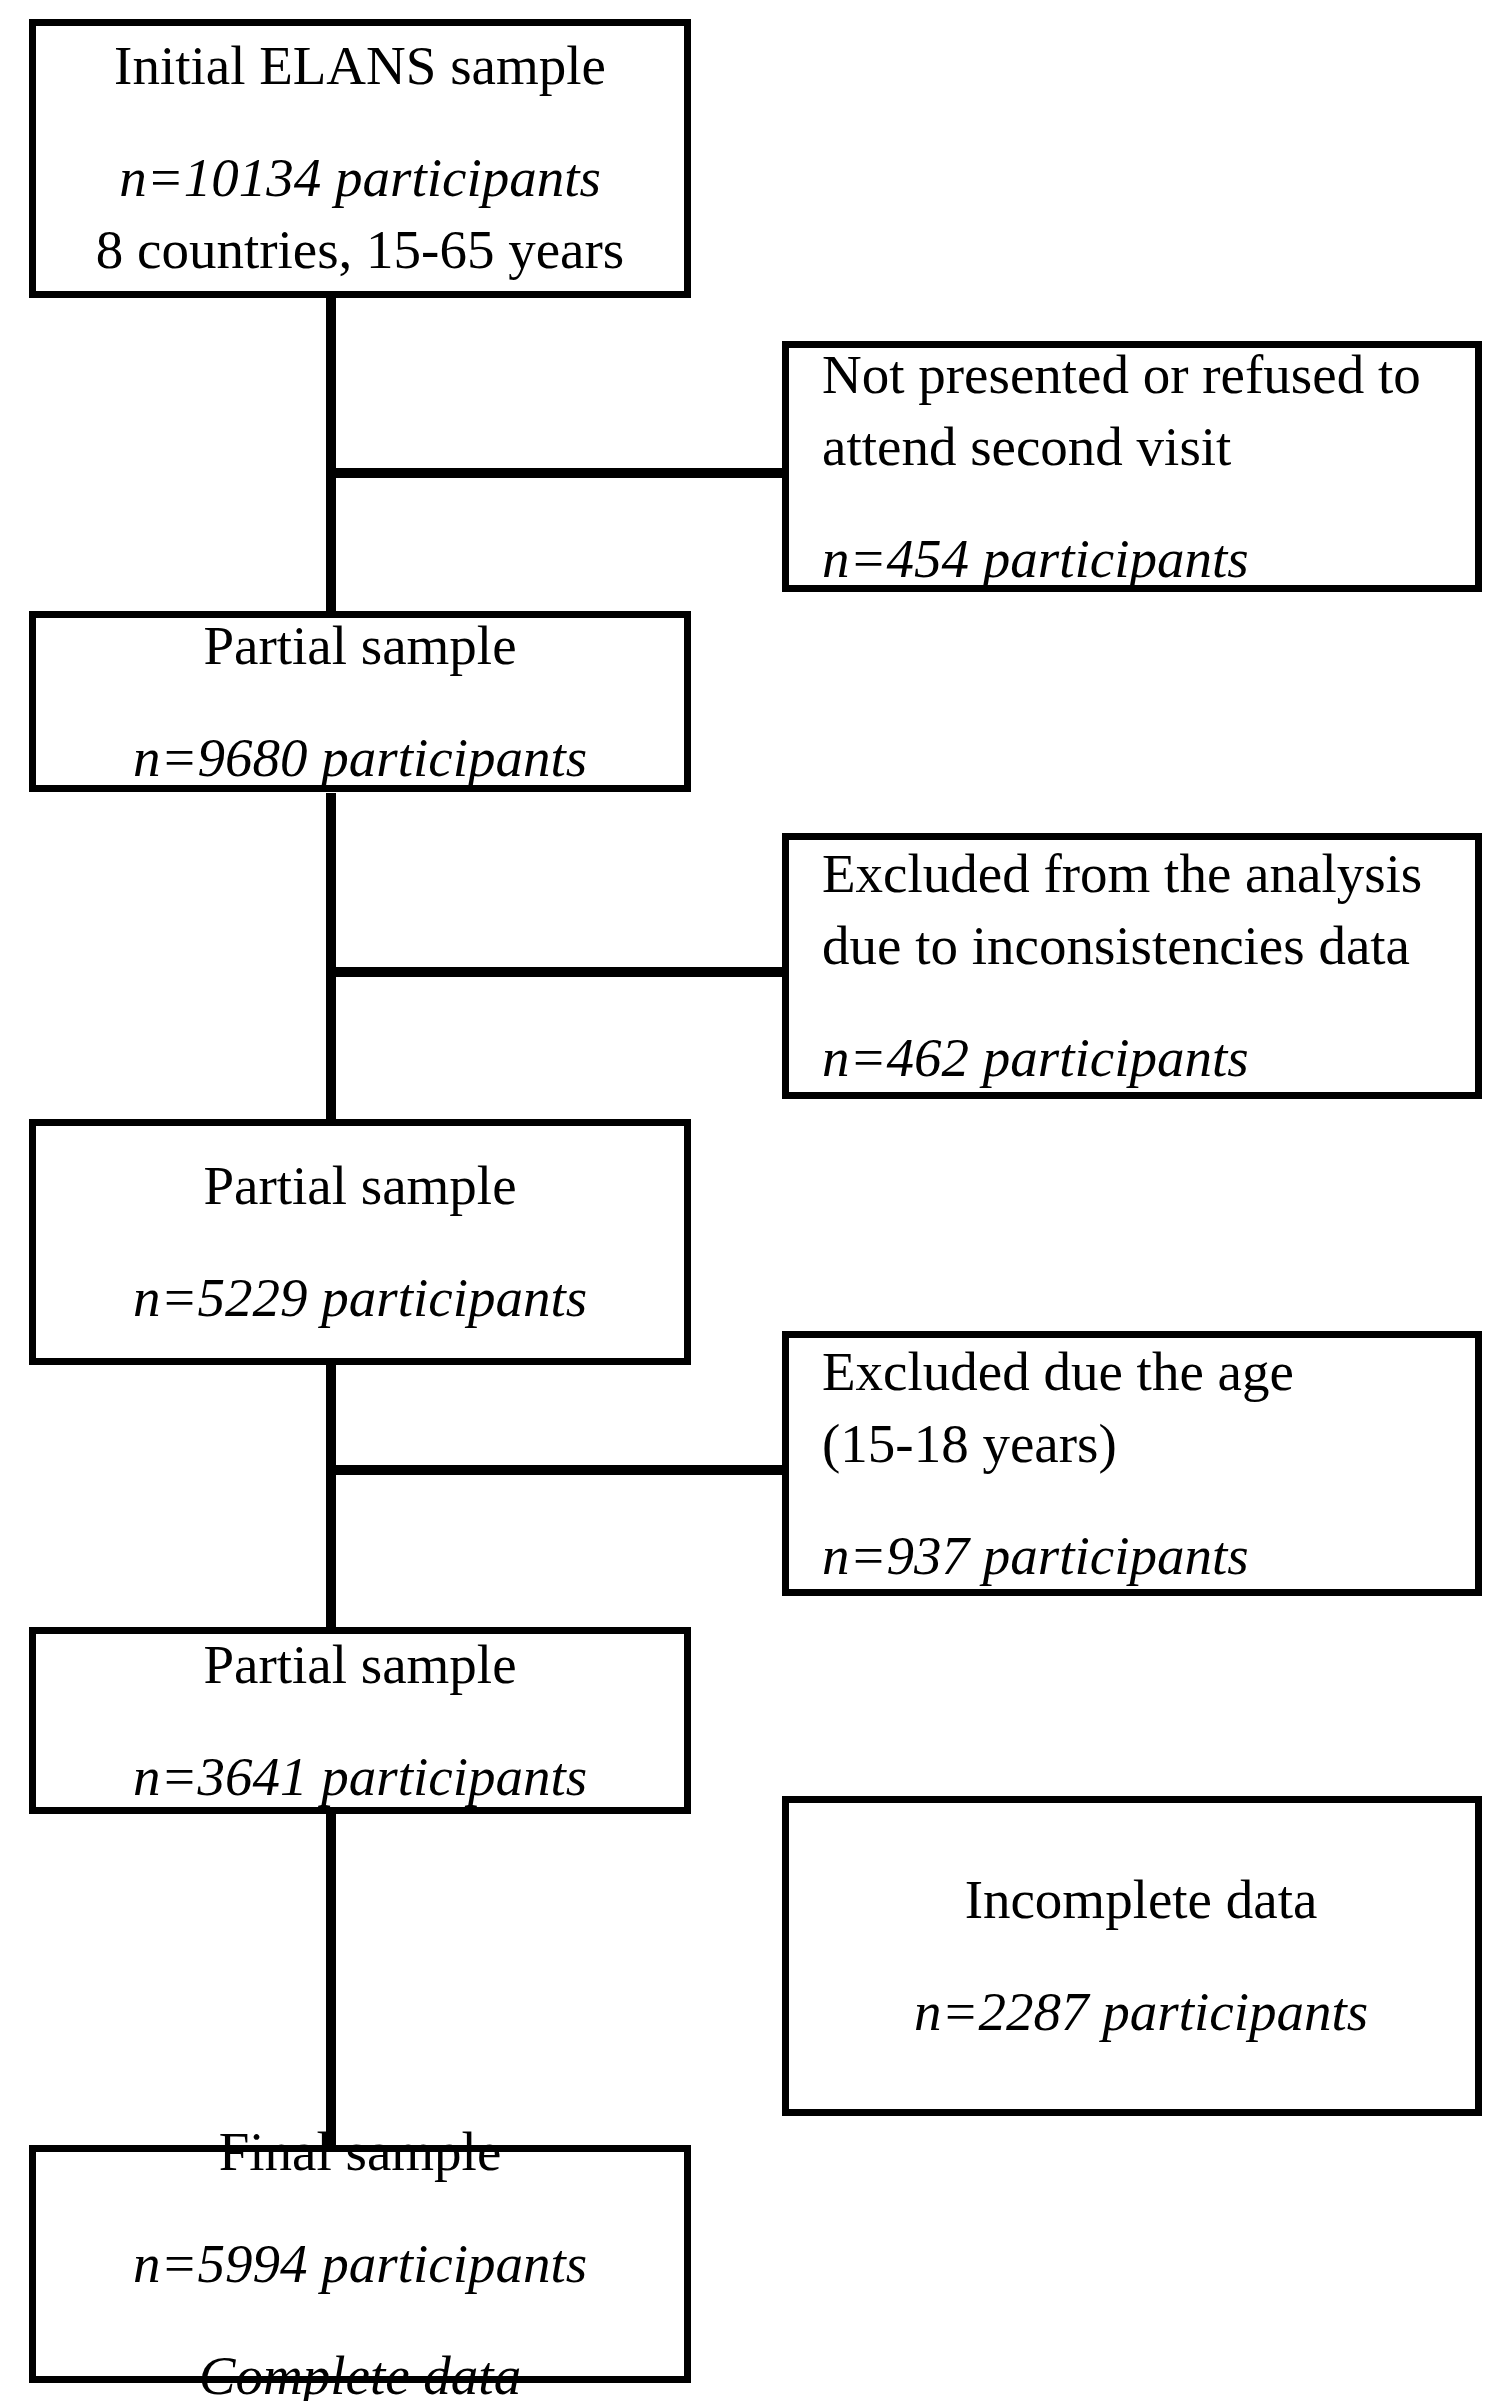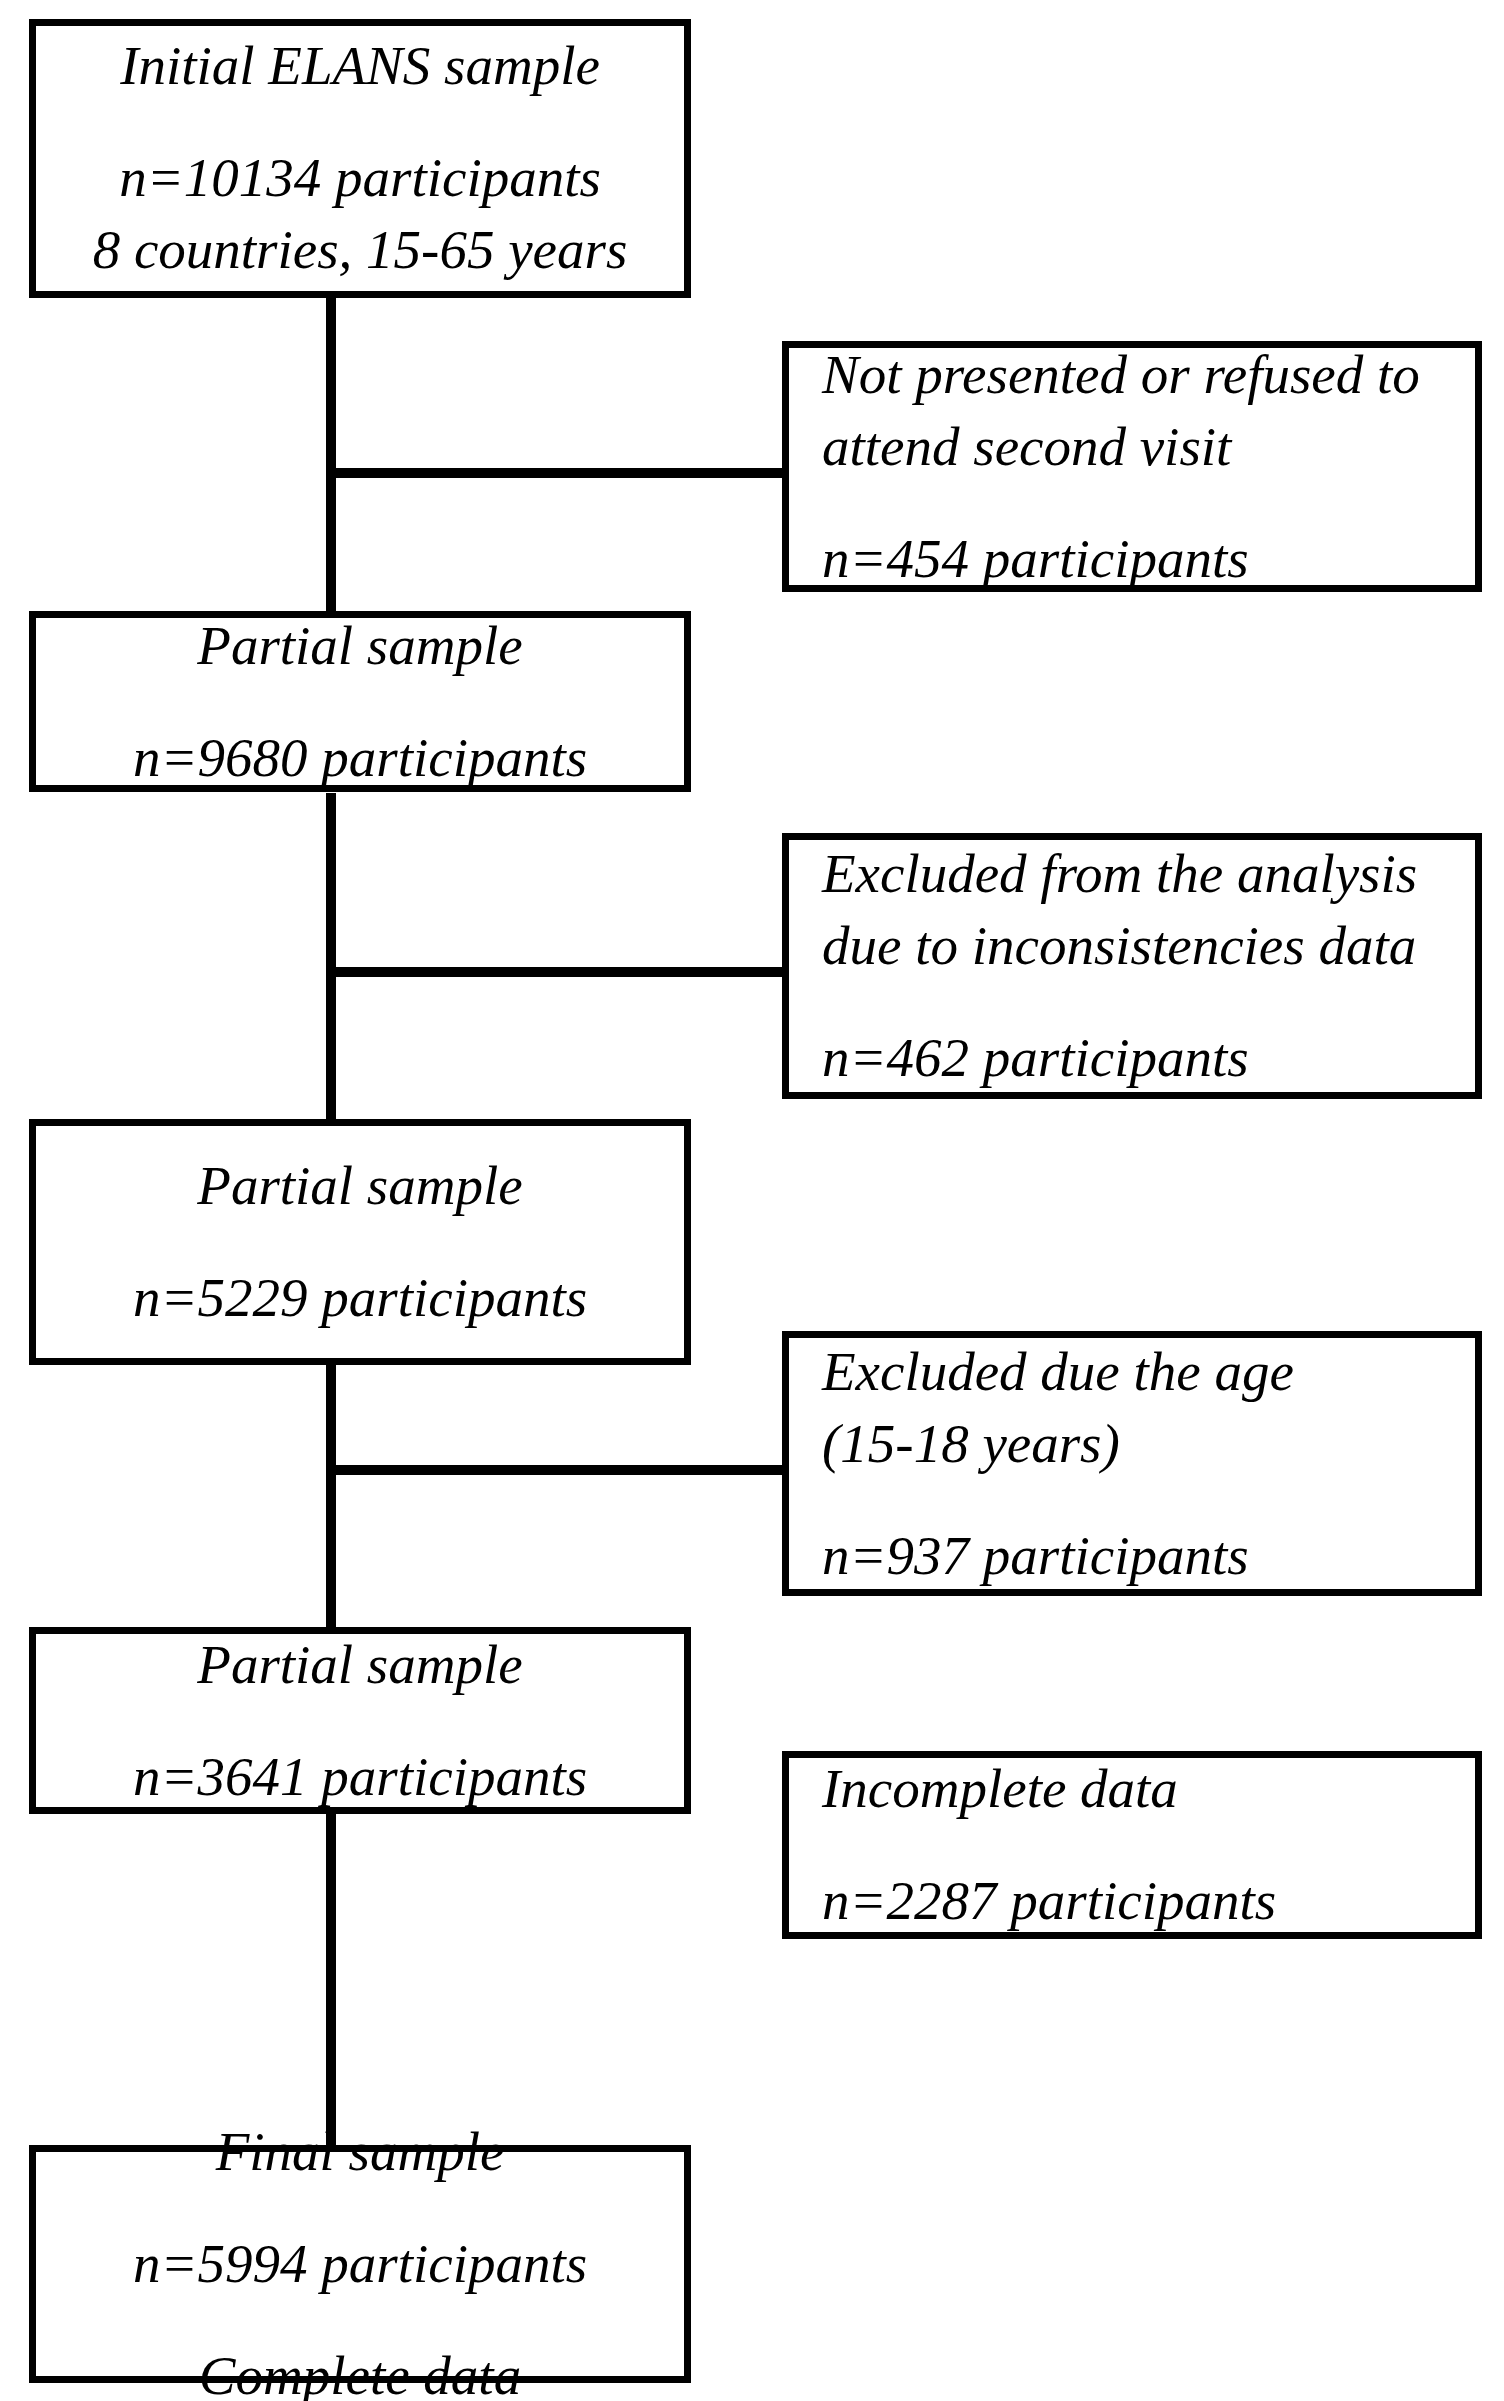--- a/index.html
+++ b/index.html
@@ -36,21 +36,21 @@
     text-align: center;
   }
   .box.right-col {
     left: 782px;
     width: 700px;
     align-items: flex-start;
     text-align: left;
     padding-left: 33px;
     padding-right: 15px;
   }
-  .tline { display: block; font-style: italic; }
+  .tline { display: block; }
   .italic { font-style: italic; margin-top: 40px; }
   .vline, .hline {
     position: absolute;
     background: #000000;
   }
   .vline { width: 9.7px; left: 326px; }
   .hline { height: 9.7px; left: 326px; width: 456px; }
 </style>
 </head>
 <body>
@@ -104,19 +104,19 @@
     <span class="tline">due to inconsistencies data</span>
     <span class="tline italic">n=462 participants</span>
   </div>
 
   <div class="box right-col" style="top:1331px;height:265px;">
     <span class="tline">Excluded due the age</span>
     <span class="tline">(15-18 years)</span>
     <span class="tline italic">n=937 participants</span>
   </div>
 
-  <div class="box right-col" style="top:1751px;height:188px;">
+  <div class="box right-col" style="top:1796px;height:320px;align-items:center;">
     <span class="tline">Incomplete data</span>
     <span class="tline italic">n=2287 participants</span>
   </div>
 
 </div>
 
 
 </body></html>

